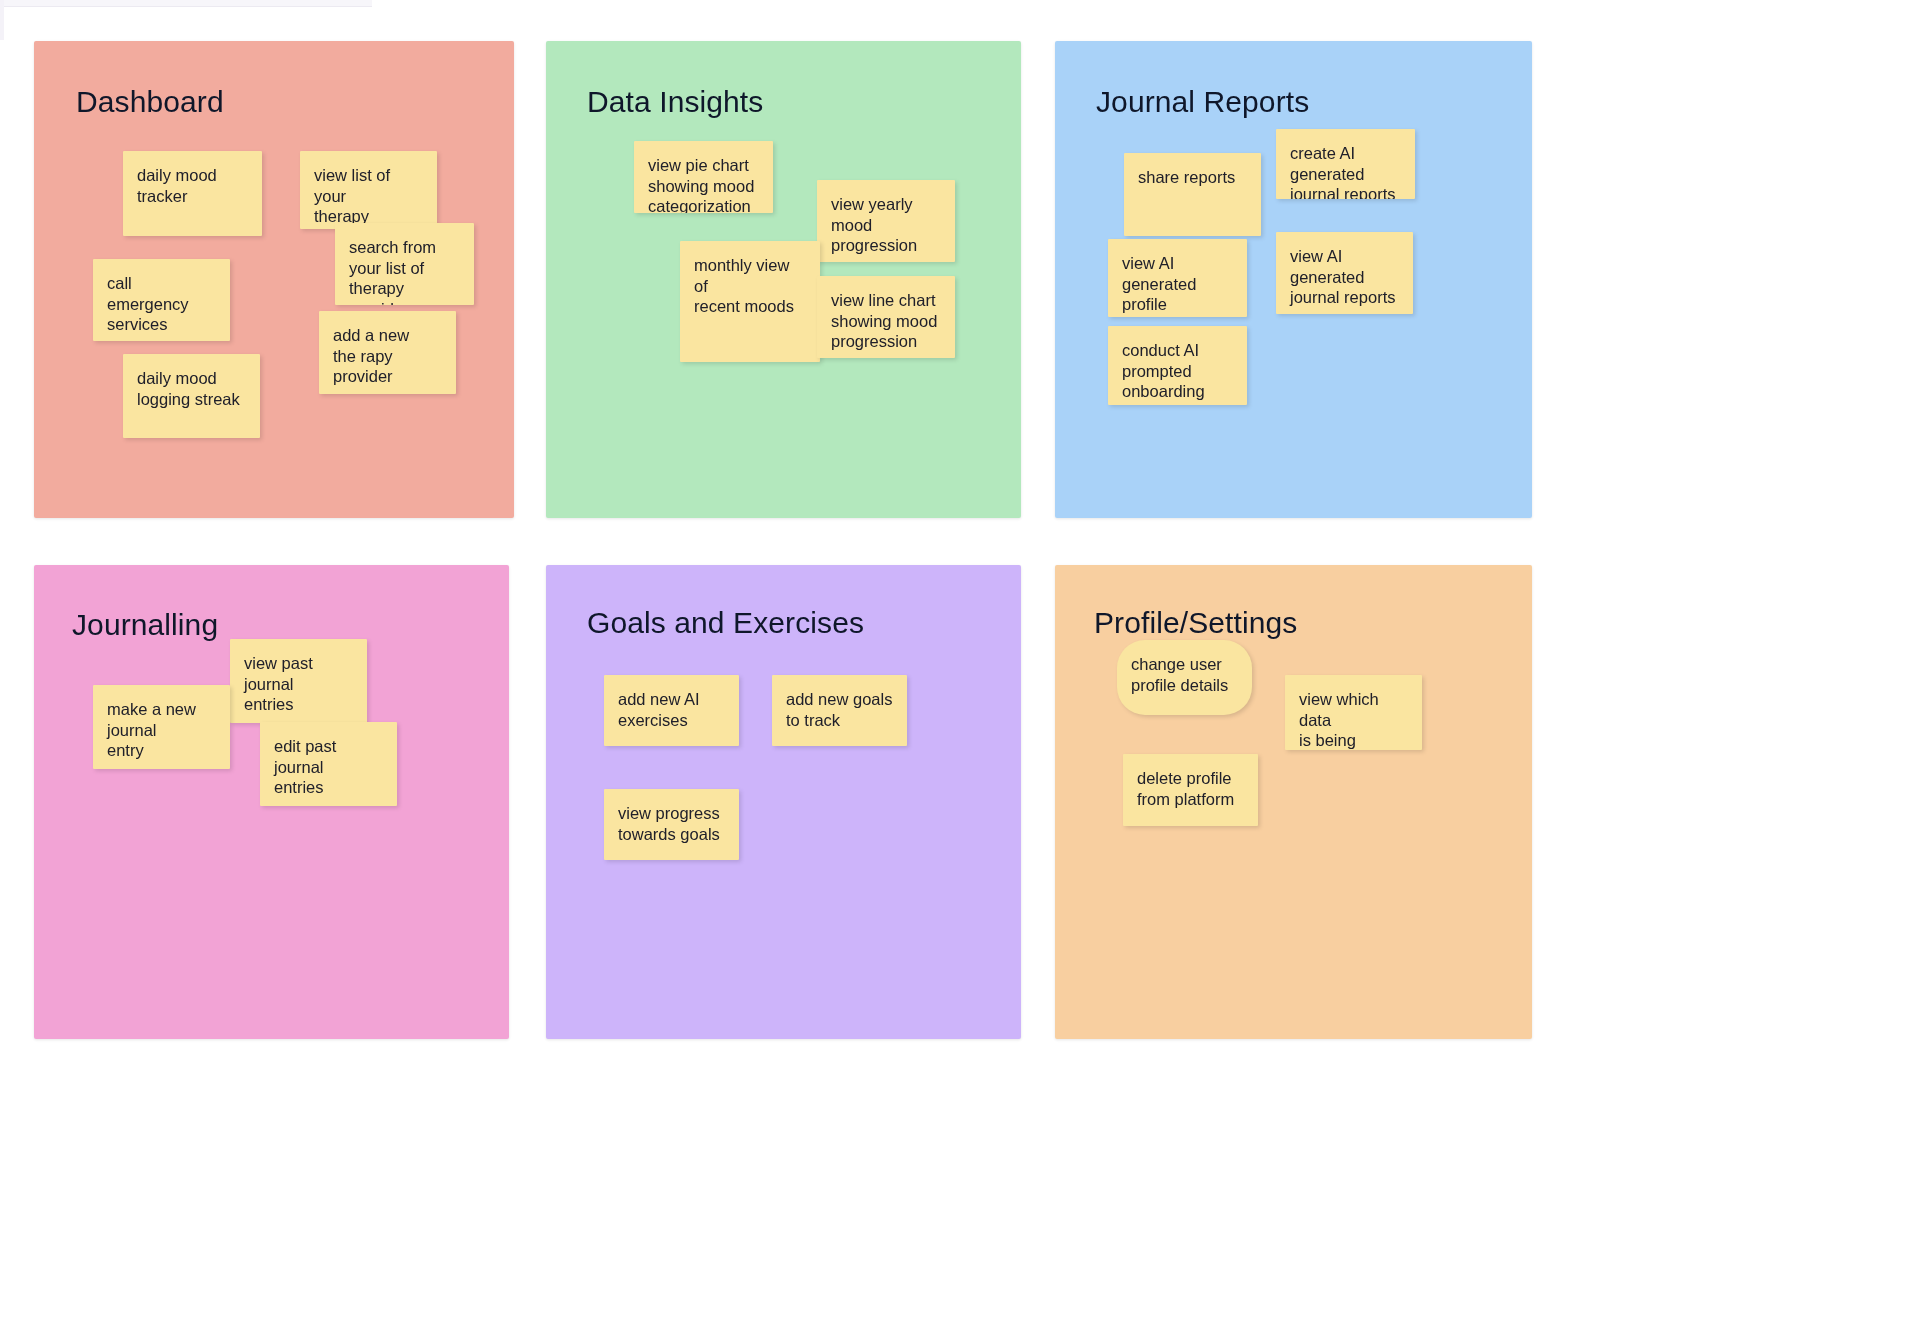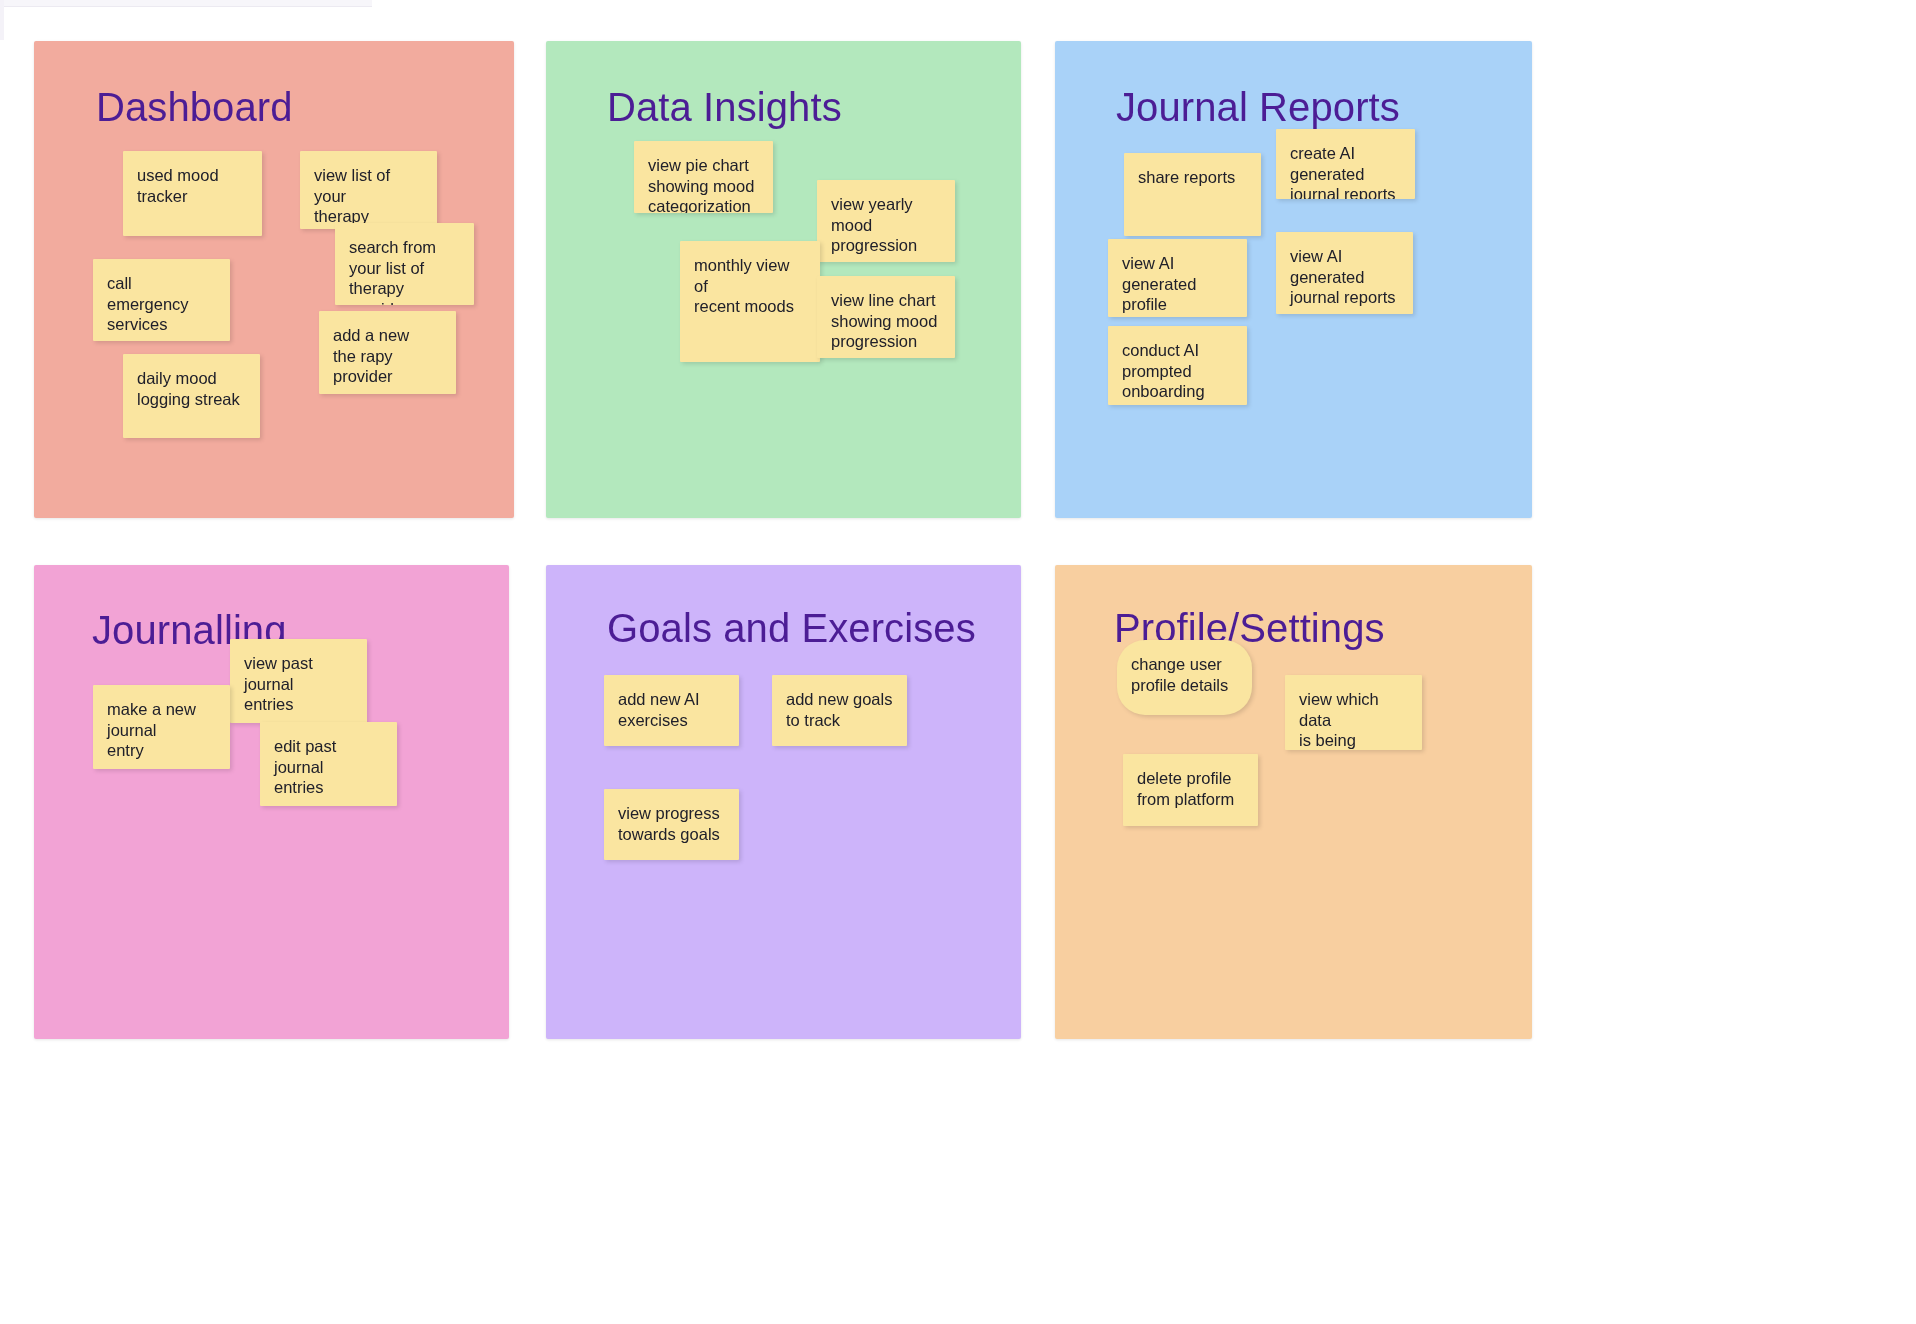--- a/index.html
+++ b/index.html
@@ -40,26 +40,25 @@
   }
 
   .frame {
     position: absolute;
     border-radius: 2px;
     box-shadow: 0 1px 3px rgba(0,0,0,0.10);
   }
 
   .frame-title {
     position: absolute;
-    font-size: 40px;
+    font-size: 30px;
     font-weight: 400;
-    color: #4c1d95;
+    color: #0f172a;
     letter-spacing: 0.1px;
     white-space: nowrap;
-    margin-left: 20px;
   }
 
   .note {
     position: absolute;
     background: #fae5a0;
     box-shadow: 2px 2px 4px rgba(0,0,0,0.13);
     padding: 14px 14px 10px 14px;
     font-size: 16.5px;
     line-height: 1.25;
     color: #20202a;
@@ -69,21 +68,21 @@
   }
 </style>
 </head>
 <body>
 
 <div id="canvas">
   <div class="top-edge-strip"></div>
   <div class="left-edge-strip"></div>
 <div class="frame" style="left: 34px; top: 41px; width: 480px; height: 477px; background: rgb(242, 171, 158);">
       <div class="frame-title" style="left: 42px; top: 44px;">Dashboard</div>
-      <div class="note" style="left: 89px; top: 110px; width: 139px; height: 85px; background: rgb(250, 229, 160);">used mood tracker</div>
+      <div class="note" style="left: 89px; top: 110px; width: 139px; height: 85px; background: rgb(250, 229, 160);">daily mood tracker</div>
       <div class="note" style="left: 266px; top: 110px; width: 137px; height: 78px; background: rgb(250, 229, 160);">view list of your
 therapy providers</div>
       <div class="note" style="left: 301px; top: 182px; width: 139px; height: 82px; background: rgb(250, 229, 160);">search from
 your list of
 therapy providers</div>
       <div class="note" style="left: 59px; top: 218px; width: 137px; height: 82px; background: rgb(250, 229, 160);">call emergency
 services</div>
       <div class="note" style="left: 285px; top: 270px; width: 137px; height: 83px; background: rgb(250, 229, 160);">add a new
 the rapy provider</div>
       <div class="note" style="left: 89px; top: 313px; width: 137px; height: 84px; background: rgb(250, 229, 160);">daily mood

